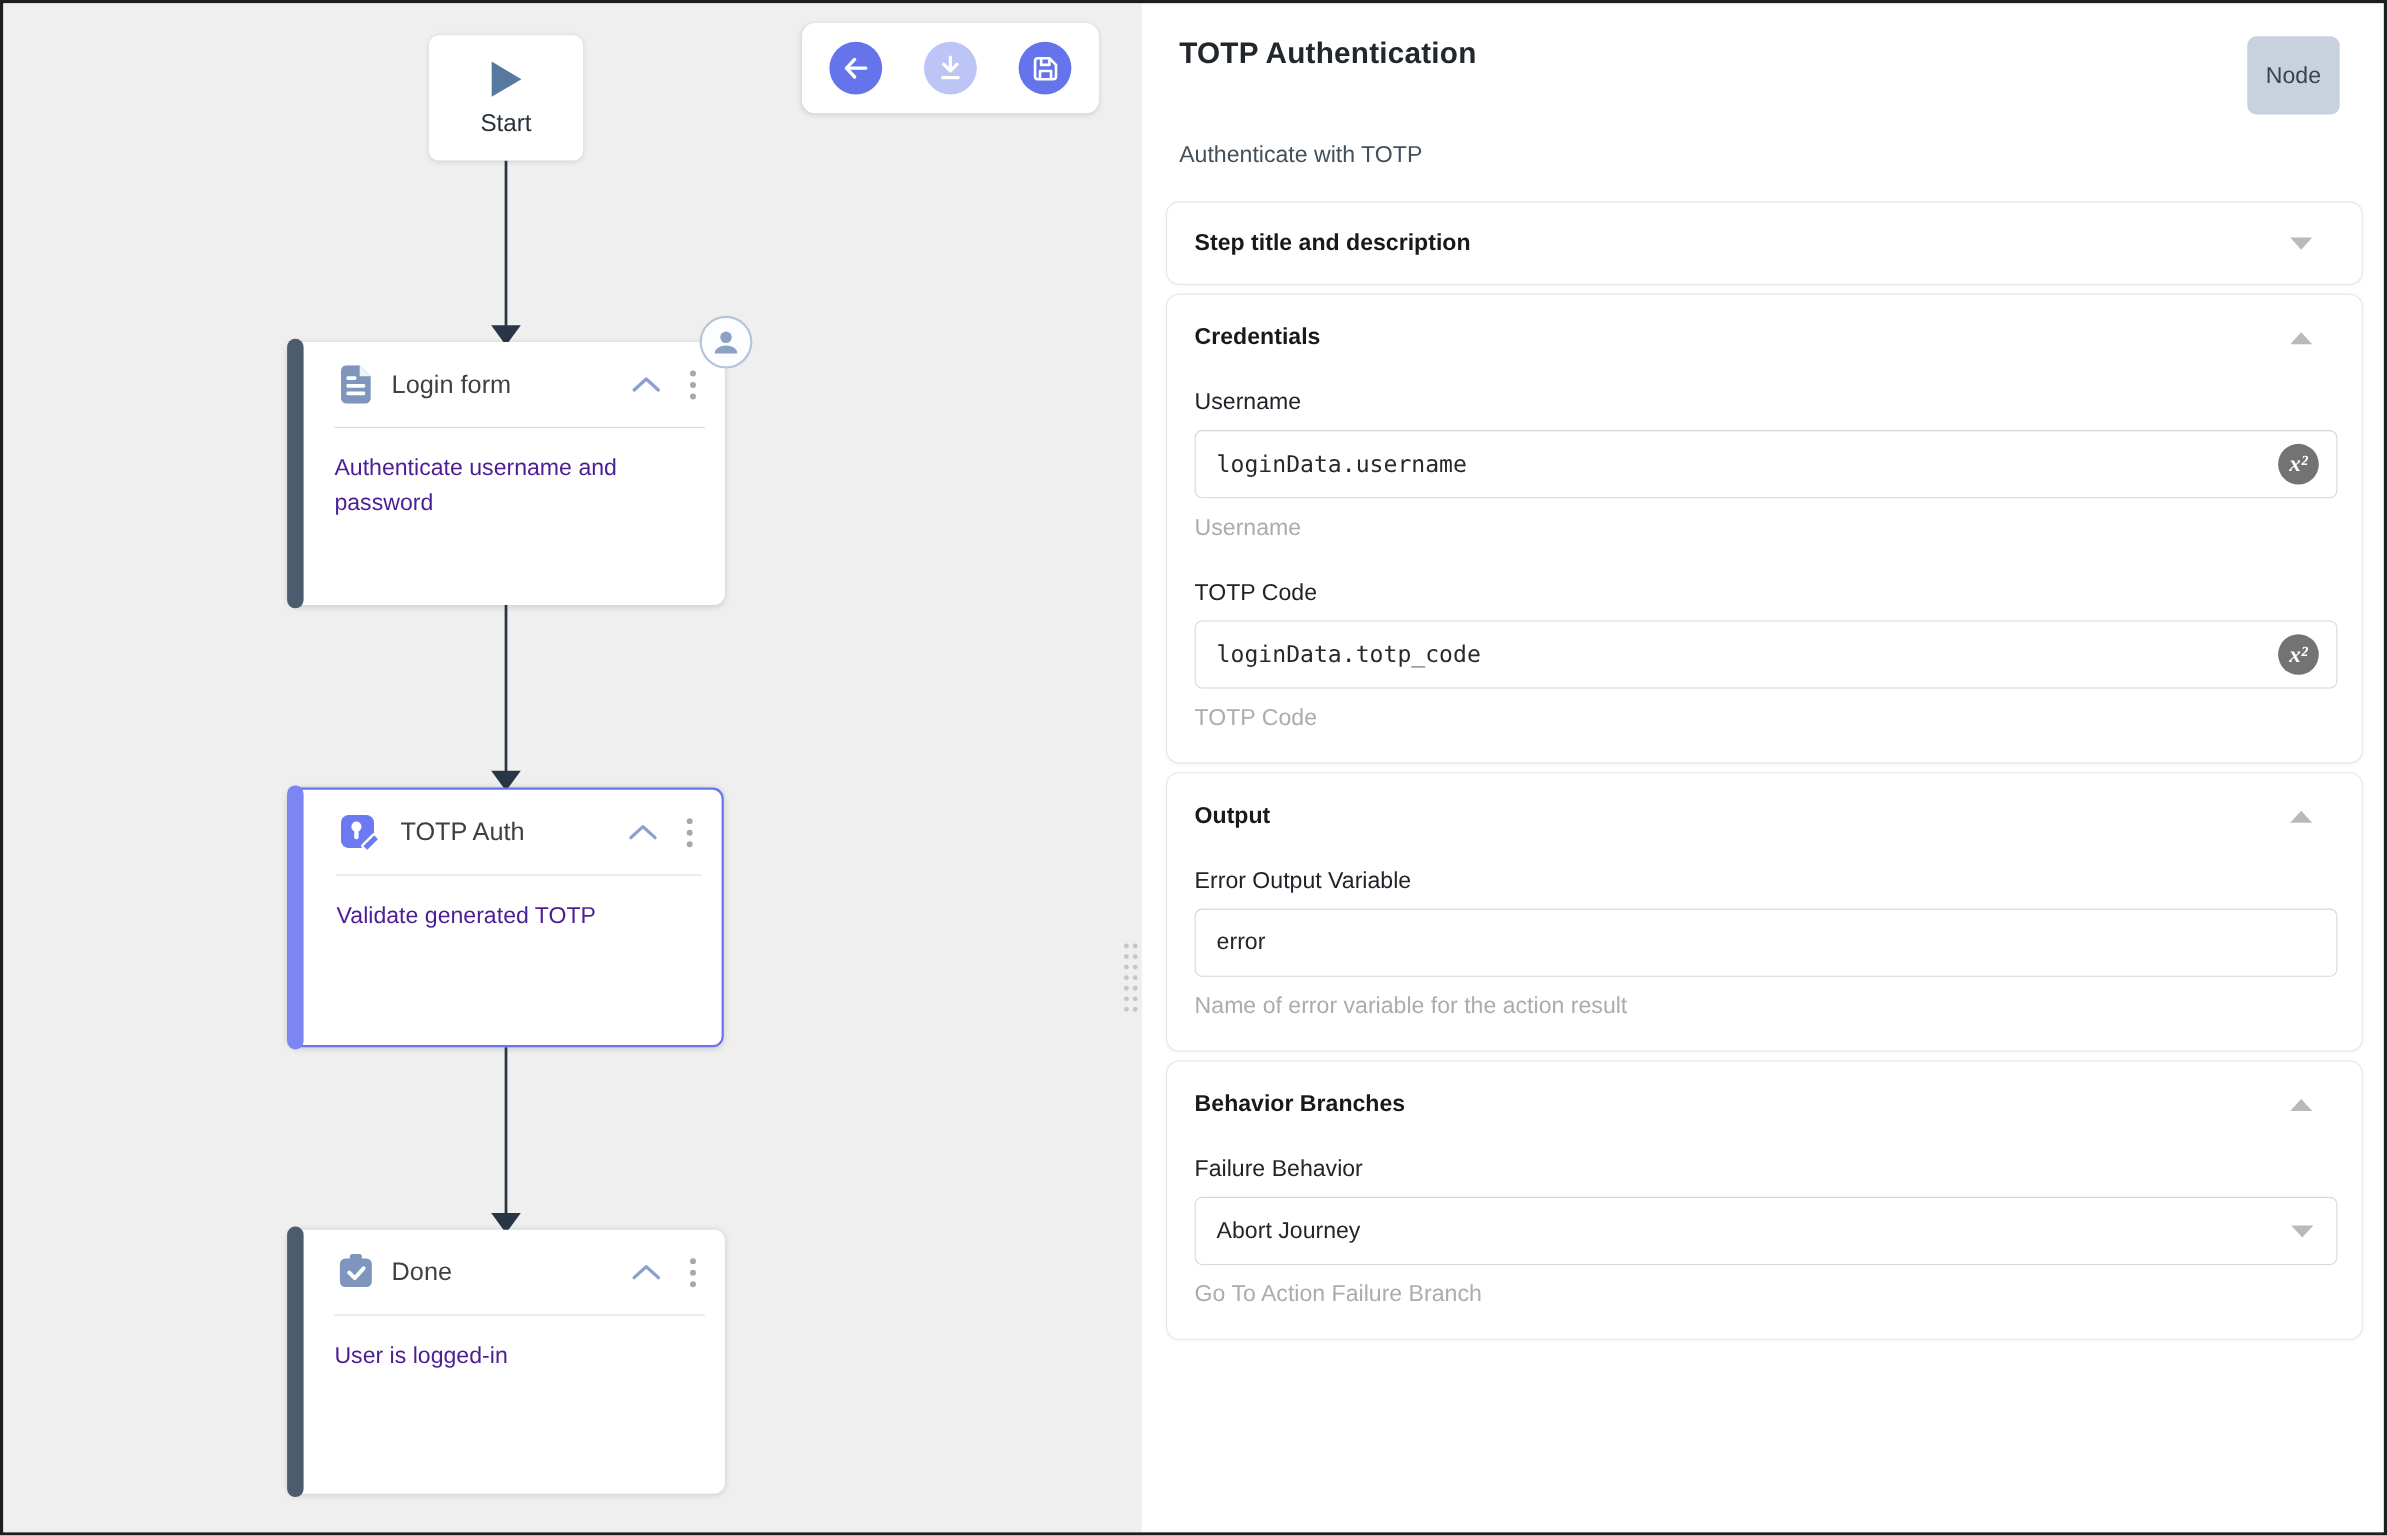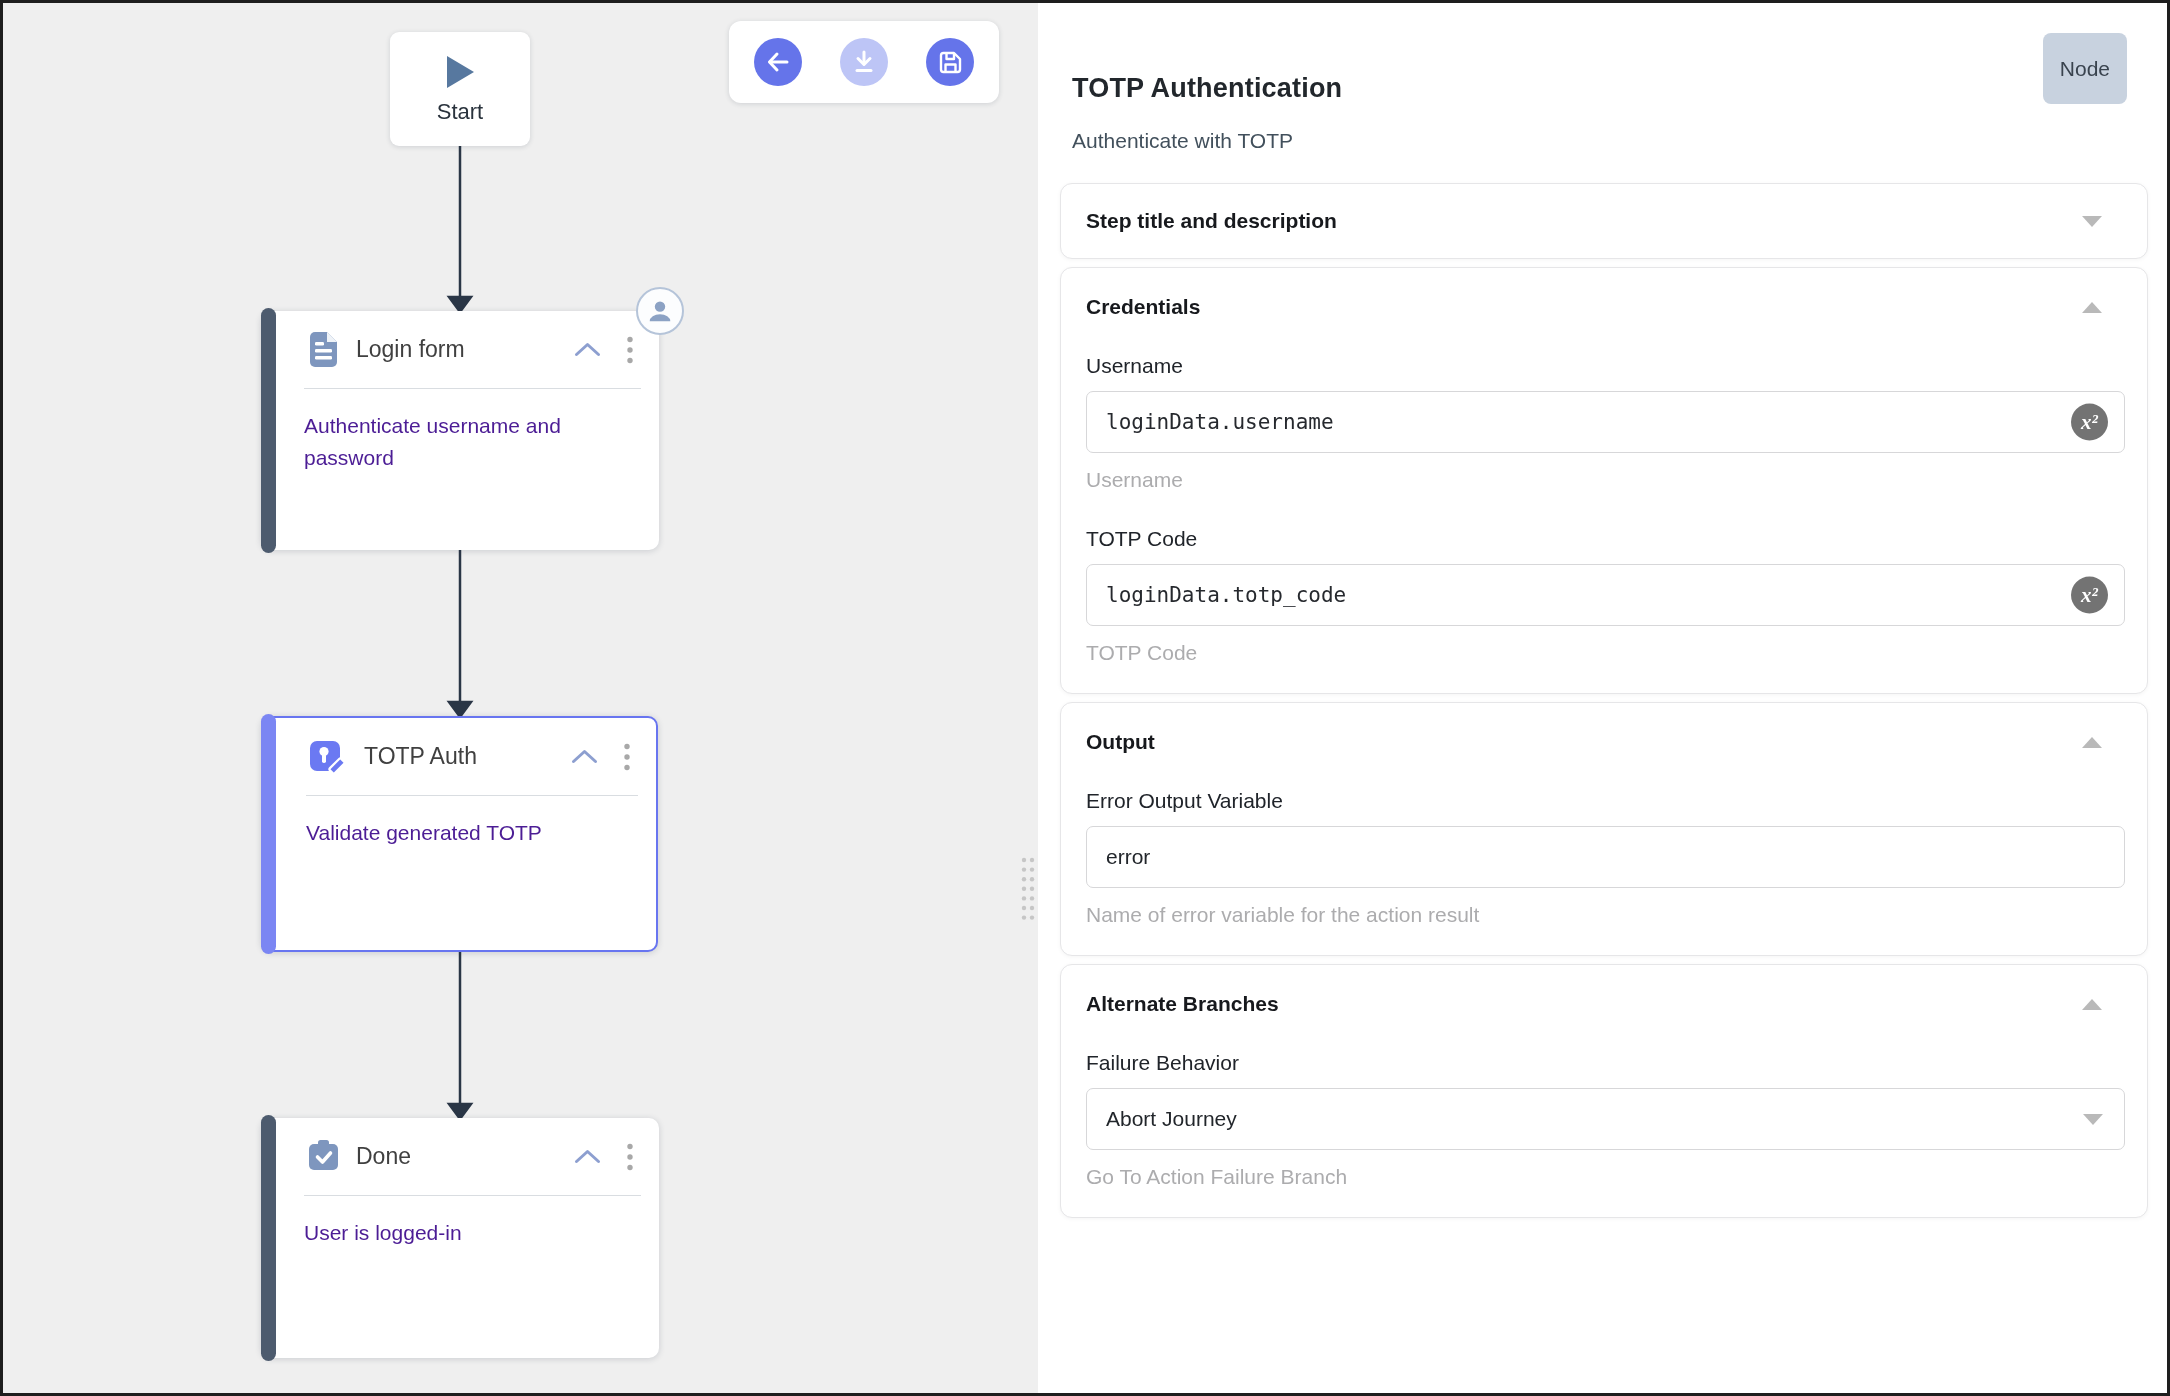--- a/index.html
+++ b/index.html
@@ -51,21 +51,21 @@
   .person-badge { position:absolute; left:633px; top:284px; width:48px; height:48px;
     background:#FCFDFE; border:2px solid #B5C4D9; border-radius:50%;
     display:flex; align-items:center; justify-content:center; }
 
   .drag-dots { position:absolute; left:1016px; top:852px; cursor:col-resize; }
 
   
   .panel { flex:1; background:#fff; padding:30px 16px 0 22px;
     box-shadow:-7px 0 14px -9px rgba(0,0,0,.14); overflow:hidden; }
   .panel-header { padding:0 24px 0 12px; }
-  .title-row { display:flex; align-items:flex-end; justify-content:space-between; }
+  .title-row { display:flex; align-items:flex-start; justify-content:space-between; }
   .panel-title { font-size:27px; font-weight:600; color:#22272C; letter-spacing:.2px; }
   .type-badge { background:#C8D2DF; color:#39434E; font-size:21px;
     padding:25px 17px; border-radius:8px; line-height:1; }
   .panel-subtitle { margin-top:25px; font-size:21px; color:#42505C; }
 
   .card { background:#fff; border:1px solid #E6E6E8; border-radius:12px;
     box-shadow:0 1px 4px rgba(0,0,0,.045); width:1088px; }
   .card.collapsed-card { margin-top:30px; height:76px; display:flex; align-items:center;
     justify-content:space-between; padding:0 45px 0 25px; cursor:pointer; }
   .card.section { margin-top:8px; padding:27px 22px 28px 25px; }
@@ -315,21 +315,21 @@
 
       <div class="f-label">Error Output Variable</div>
       <div class="input-wrap">
         <input class="field" value="error" style="">
       </div>
       <div class="helper">Name of error variable for the action result</div>
     </div>
 
     <div class="card section">
       <div class="sec-header">
-        <span class="sec-title">Alternate Branches</span>
+        <span class="sec-title">Behavior Branches</span>
         <span class="tri tri-up"></span>
       </div>
 
       <div class="f-label">Failure Behavior</div>
       <div class="select-box">
         <span>Abort Journey</span>
         <span class="tri tri-down"></span>
       </div>
       <div class="helper">Go To Action Failure Branch</div>
     </div>

